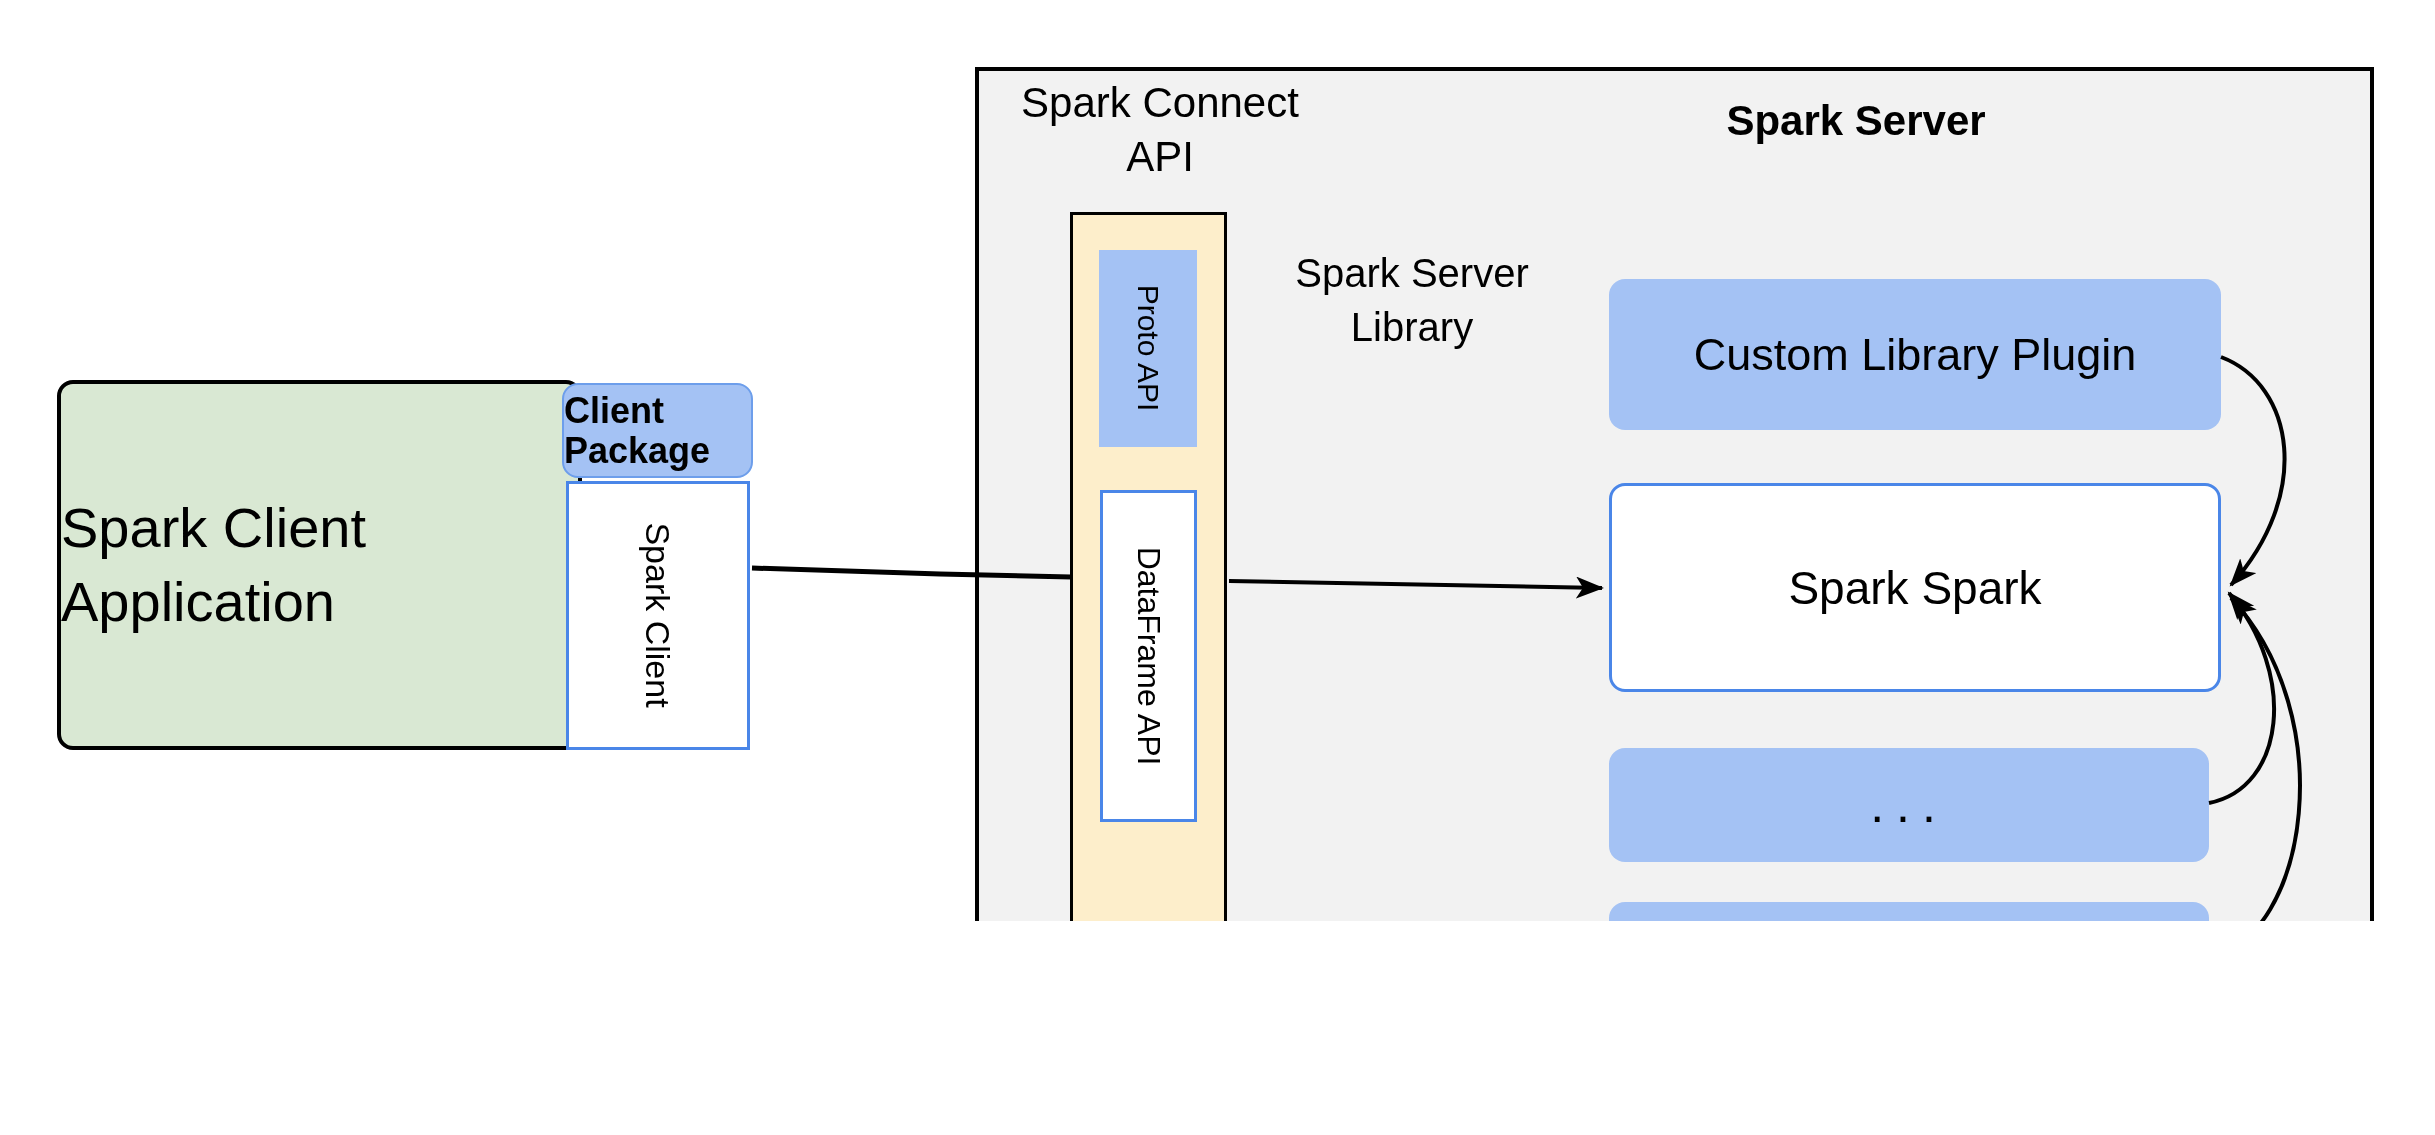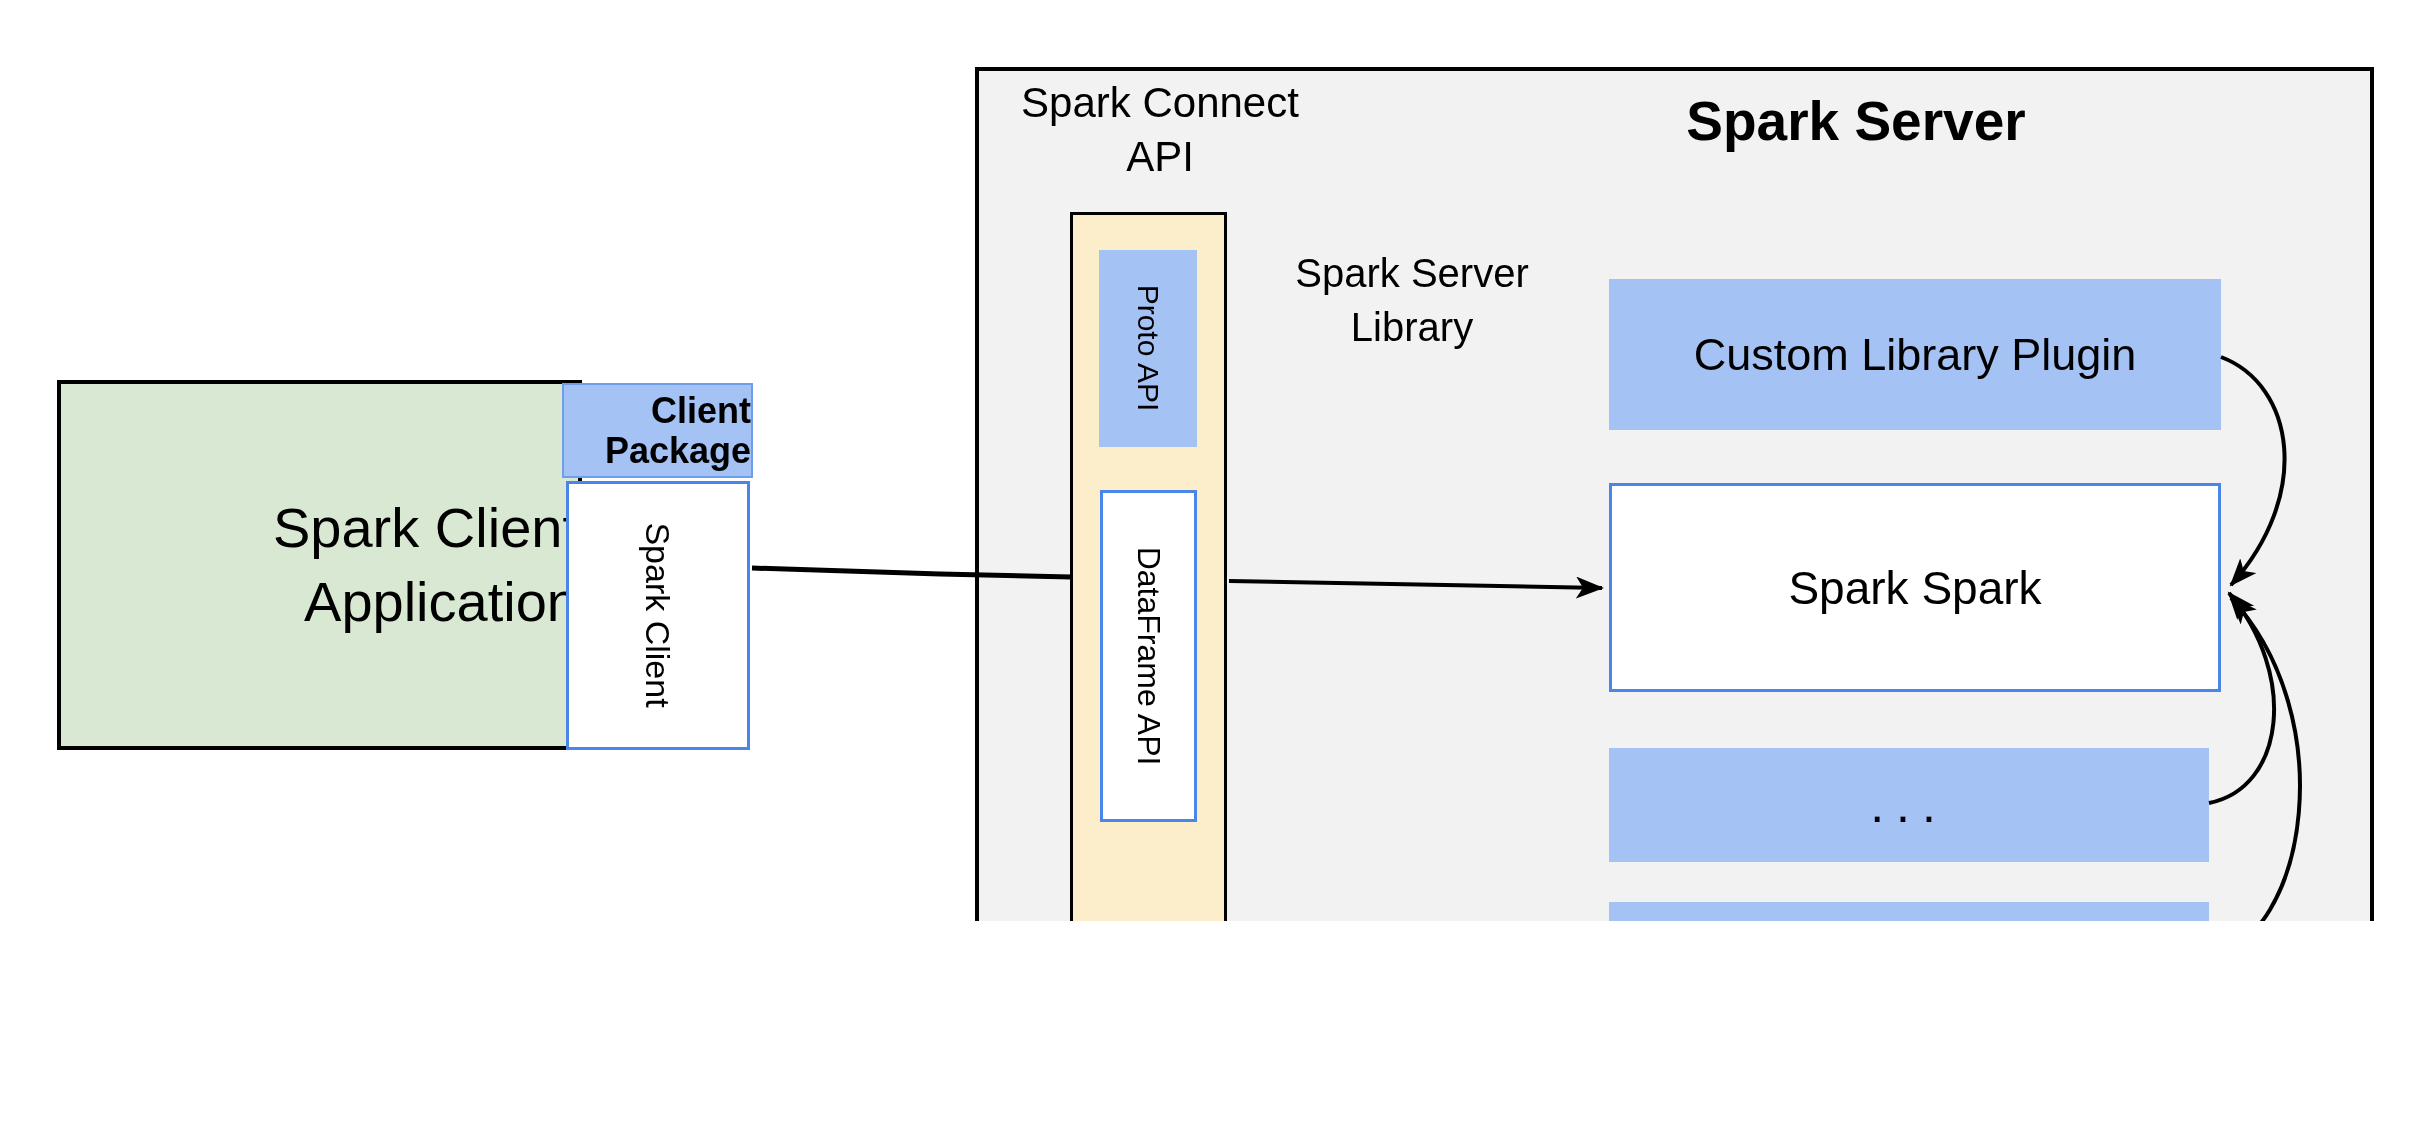--- a/index.html
+++ b/index.html
@@ -5,35 +5,35 @@
   :root{
     --green-fill:#d9e8d3; --blue-fill:#a4c2f4; --yellow-fill:#fdeecb;
     --gray-fill:#f2f2f2; --blue-border:#4a86e8; --pkg-border:#6d9eeb; --ink:#000000;
   }
   html,body{margin:0;padding:0;background:#ffffff;}
   #canvas{
     position:relative;width:2435px;height:921px;background:#ffffff;overflow:hidden;
     font-family:"Liberation Sans", sans-serif;color:var(--ink);padding-left:17px;
   }
   .abs{position:absolute;box-sizing:border-box;}
-  .center-flex{display:flex;align-items:center;justify-content:center;text-align:right;}
+  .center-flex{display:flex;align-items:center;justify-content:center;text-align:left;border-radius:16px;}
 
   
   .green-box{left:57px;top:380px;width:525px;height:370px;background:var(--green-fill);
     border:4px solid #000;z-index:1;font-size:56px;line-height:74px;}
   .client-pkg{left:562px;top:383px;width:191px;height:95px;background:var(--blue-fill);
     border:2px solid var(--pkg-border);z-index:2;font-size:36px;line-height:40px;font-weight:bold;}
   .spark-client-box{left:566px;top:481px;width:184px;height:269px;background:#fff;
     border:3px solid var(--blue-border);z-index:3;}
 
   
   .gray-box{left:975px;top:67px;width:1399px;height:1023px;background:var(--gray-fill);
     border:4px solid #000;z-index:0;}
   .connect-api-label{left:1010px;top:76px;width:300px;font-size:42px;line-height:54px;text-align:center;z-index:2;}
-  .server-title{left:1656px;top:96px;width:400px;font-size:55px;line-height:50px;font-weight:bold;text-align:center;z-index:2;}
+  .server-title{left:1656px;top:96px;width:400px;font-size:42px;line-height:50px;font-weight:bold;text-align:center;z-index:2;}
   .yellow-box{left:1070px;top:212px;width:157px;height:842px;background:var(--yellow-fill);
     border:3px solid #000;z-index:2;}
   .proto-box{left:1099px;top:250px;width:98px;height:197px;background:var(--blue-fill);z-index:3;}
   .dataframe-box{left:1100px;top:490px;width:97px;height:332px;background:#fff;
     border:3px solid var(--blue-border);z-index:3;}
   .server-lib-label{left:1252px;top:246px;width:320px;font-size:40px;line-height:54px;text-align:center;z-index:2;}
 
   .plugin-box{left:1609px;top:279px;width:612px;height:151px;background:var(--blue-fill);
     z-index:2;font-size:45px;}
   .core-box{left:1609px;top:483px;width:612px;height:209px;background:#fff;

